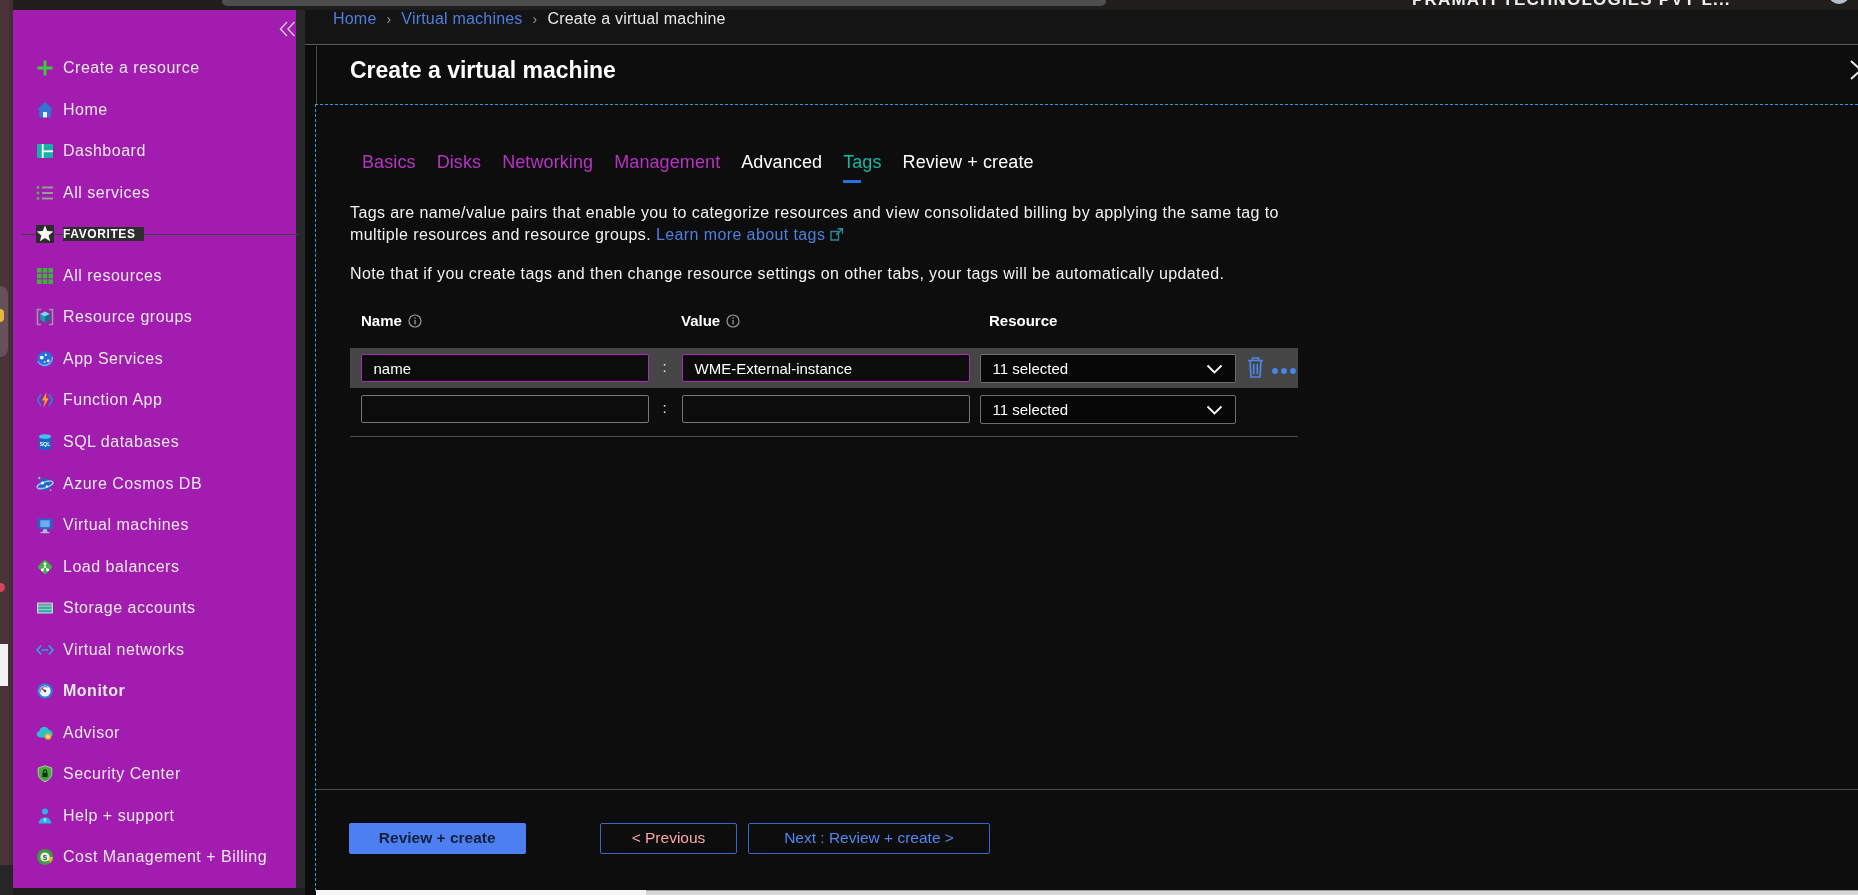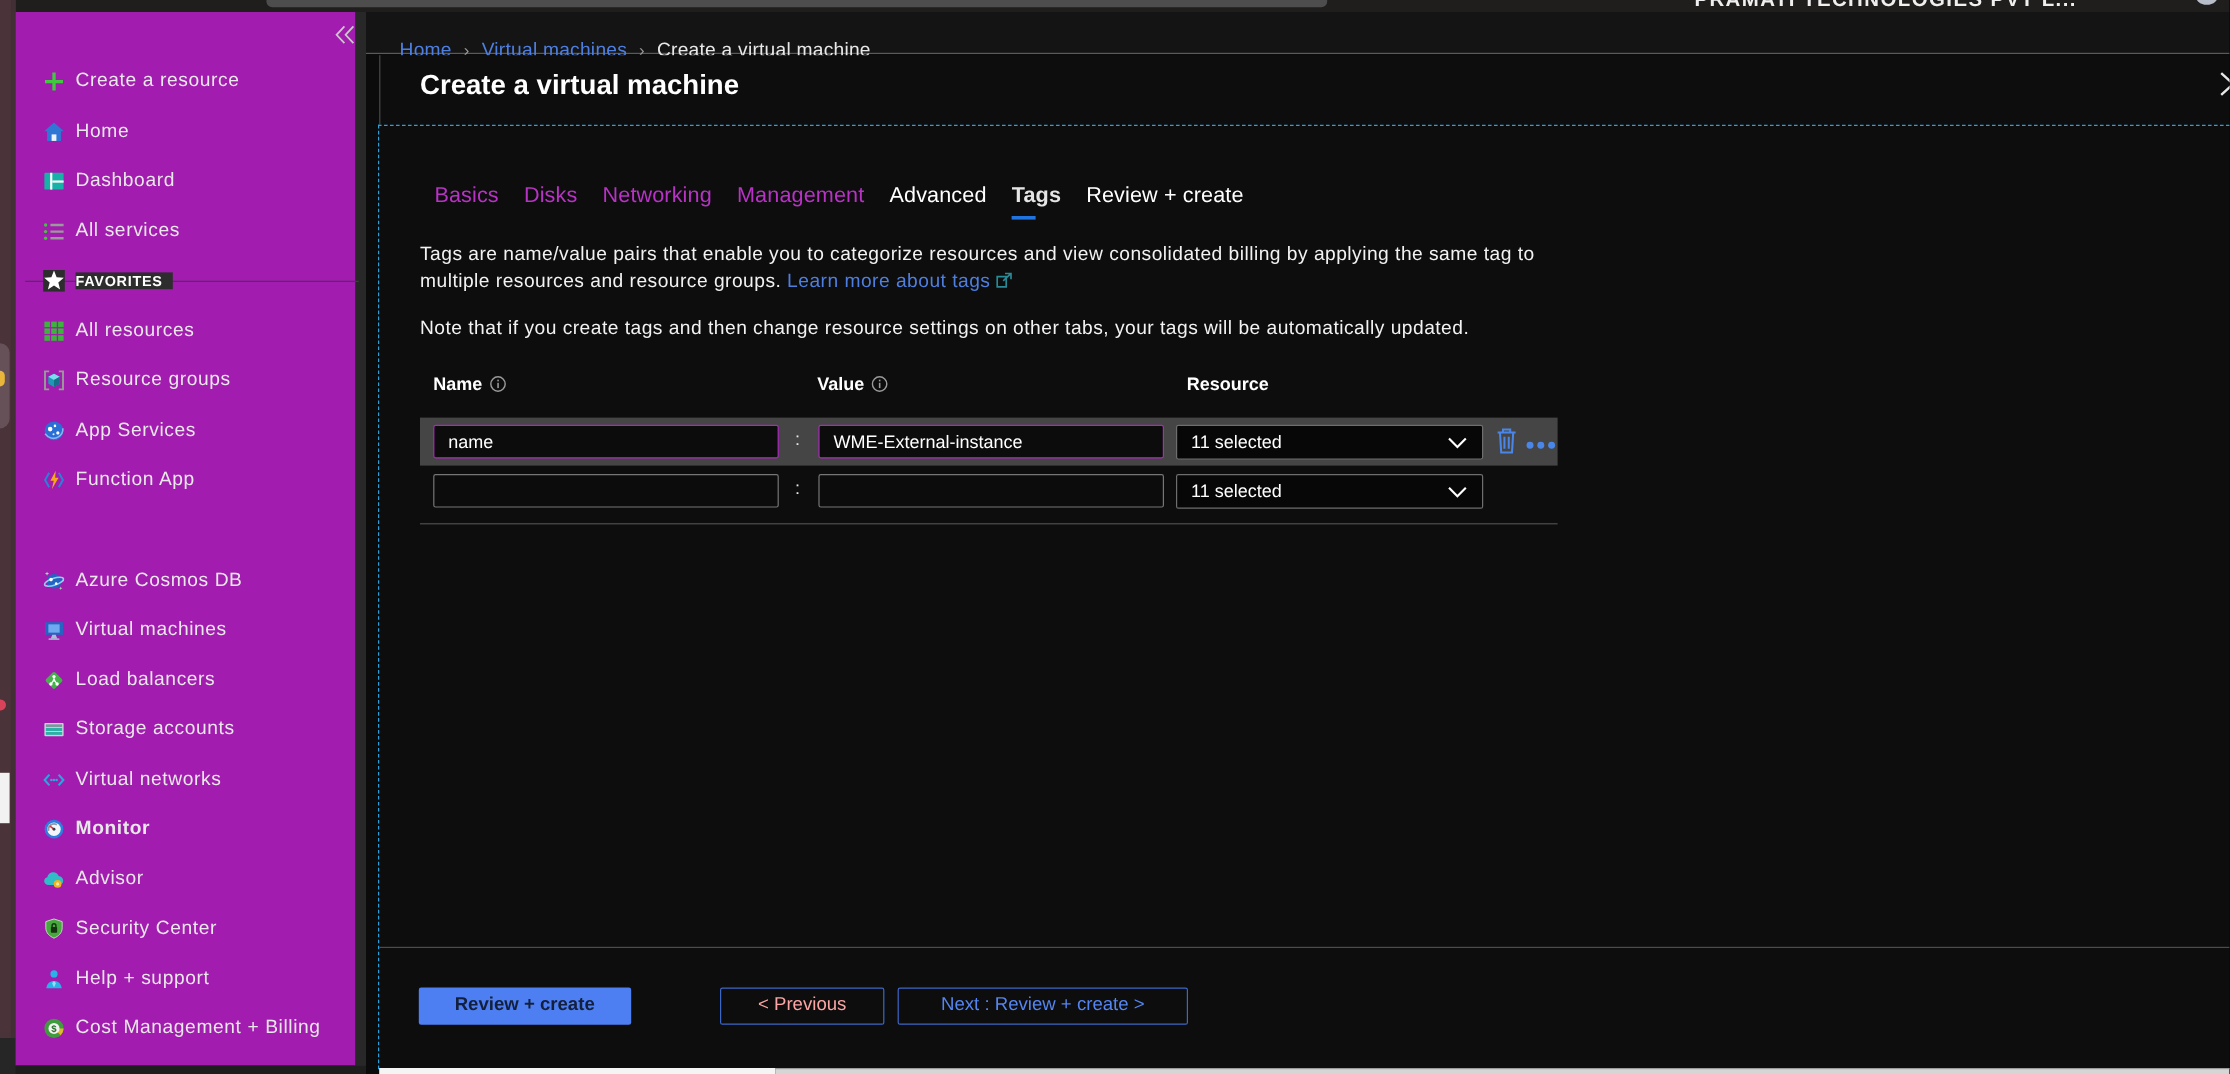--- a/index.html
+++ b/index.html
@@ -18,35 +18,35 @@
   .mrow { position:absolute; left:0; width:292px; height:42px; }
   .mrow svg { position:absolute; left:23px; top:12px; }
   .mrow .lbl { position:absolute; left:50px; top:50%; transform:translateY(-50%);
     color:#e8e8e8; font-size:16px; letter-spacing:0.5px; white-space:nowrap; }
   .favline { position:absolute; left:8px; right:6px; top:50%; height:1px; background:#3f3f3f; }
   .mrow .favlbl { position:absolute; left:50px; top:50%; transform:translateY(-50%);
     color:#ffffff; font-size:12px; font-weight:bold; letter-spacing:.6px; background:#2d2d2d; padding:0 8px 0 0; }
   
   #main { left:305px; top:10px; width:1553px; height:885px; }
   #crumbbar { left:0; top:0; width:1553px; height:35px; background:#141414; border-bottom:1px solid #5a5a5a; }
-  #crumbs { left:28px; top:24px; font-size:16px; letter-spacing:0.2px; color:#d8d8d8;text-align:right; }
+  #crumbs { left:28px; top:0; font-size:16px; letter-spacing:0.2px; color:#d8d8d8;text-align:right; }
   #crumbs a { color:#4e7fe0; text-decoration:none; }
   #crumbs .sep { color:#9a9a9a; padding:0 10px; font-size:14px; }
   #titlebar { left:11px; top:36px; width:1542px; height:68px; background:#0d0d0d; border-left:1px solid #4a4a4a; }
   #title { left:33px; top:11px; color:#ffffff; font-size:23px; font-weight:bold; }
   #panechev { left:1532px; top:13px; }
   
   #content { left:10px; top:94px; width:1543px; height:787px;
     border-top:1px dashed #2b9fd9; border-left:1px dashed #2b9fd9; background:#0d0d0d; }
   
   #tabs { left:46px; top:47px; font-size:18px; letter-spacing:0.1px; white-space:nowrap; }
   #tabs span { margin-right:21px; }
   .tmag { color:#b832c6; }
   .twht { color:#ffffff; }
-  .tsel { color:#e5e5e5; font-weight:bold; position:relative; }
+  .tsel { color:#14b8a6; font-weight:normal; position:relative; }
   .tsel .ul { position:absolute; left:0; right:0; bottom:-11px; height:3.5px; background:#2173e0; }
   .body-txt { color:#f2f2f2; font-size:16px; letter-spacing:0.4px; }
   #para1 { left:34px; top:96.5px; line-height:22.5px; }
   #para1 a { color:#4e7fe0; text-decoration:none; }
   #para2 { left:34px; top:160px; }
   
   .colhead { color:#ffffff; font-weight:bold; font-size:15px; top:207px; }
   .infoc { display:inline-block; vertical-align:-2px; margin-left:6px; }
   #row1 { left:33.5px; top:242.5px; width:948.5px; height:40.5px; background:#454545; }
   #row2 { left:33.5px; top:283.5px; width:948.5px; height:41px; }
@@ -168,20 +168,28 @@
         </svg>
         <div class="lbl">App Services</div>
       </div>
     <div class="mrow" style="top:369.4px;">
         <svg width="18" height="18" viewBox="0 0 18 18">
           <path d="M5 3L1.6 9 5 15" stroke="#2b7fd8" stroke-width="1.7" fill="none"></path>
           <path d="M13 3l3.4 6-3.4 6" stroke="#2b7fd8" stroke-width="1.7" fill="none"></path>
           <path d="M10.4 1.2L6 9.6h2.8l-1.6 7.2 5.6-9.6H10z" fill="#f5a71d"></path>
         </svg>
         <div class="lbl">Function App</div>
+      </div>
+    <div class="mrow" style="top:411.0px;">
+        <svg width="18" height="18" viewBox="0 0 18 18">
+          <path d="M3 3.5v11.2c0 1.5 2.7 2.4 6 2.4s6-0.9 6-2.4V3.5z" fill="#1467c4"></path>
+          <ellipse cx="9" cy="3.5" rx="6" ry="2.3" fill="#49c3ee"></ellipse>
+          <text x="9" y="13.2" font-size="5.2" font-weight="bold" fill="#fff" text-anchor="middle" font-family="Liberation Sans">SQL</text>
+        </svg>
+        <div class="lbl">SQL databases</div>
       </div>
     <div class="mrow" style="top:452.5px;">
         <svg width="18" height="18" viewBox="0 0 18 18">
           <circle cx="9" cy="9.4" r="6.1" fill="#2263c4"></circle>
           <ellipse cx="9" cy="9.8" rx="8.3" ry="2.9" fill="none" stroke="#8fd0f2" stroke-width="1.4" transform="rotate(-18 9 9.8)"></ellipse>
           <circle cx="6.5" cy="8" r="1.5" fill="#fff"></circle>
           <circle cx="10.8" cy="11.4" r="1.1" fill="#fff"></circle>
           <path d="M3.2 1.2l0.5 1.3 1.3 0.5-1.3 0.5-0.5 1.3-0.5-1.3-1.3-0.5 1.3-0.5z" fill="#8ee6a0"></path>
           <path d="M14.6 13.8l0.4 1 1 0.4-1 0.4-0.4 1-0.4-1-1-0.4 1-0.4z" fill="#8ee6a0"></path>
         </svg>

